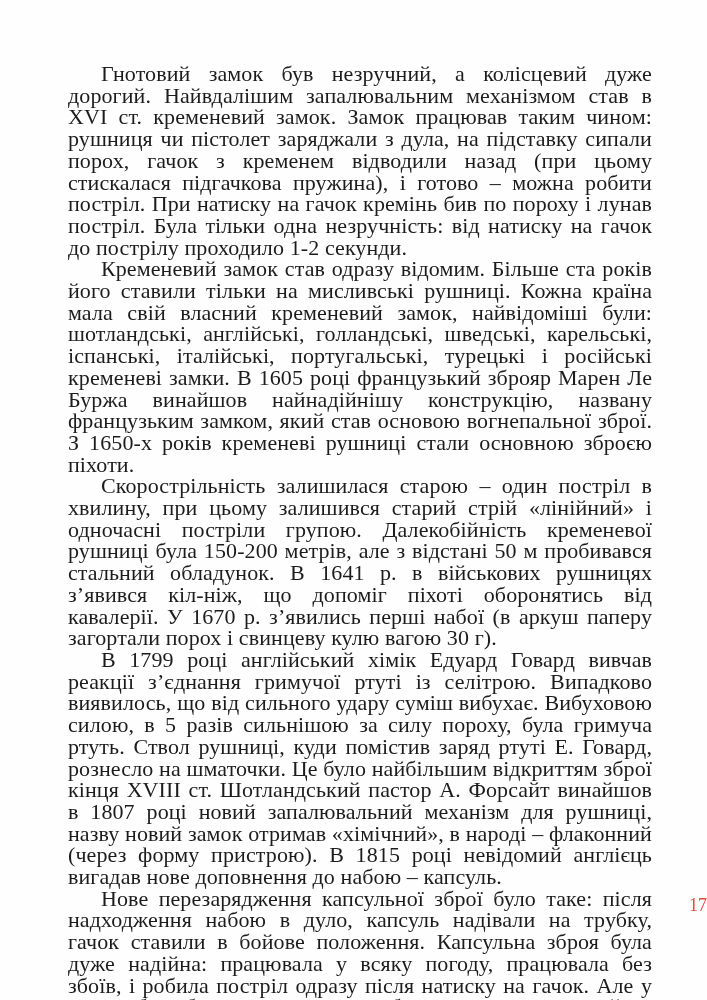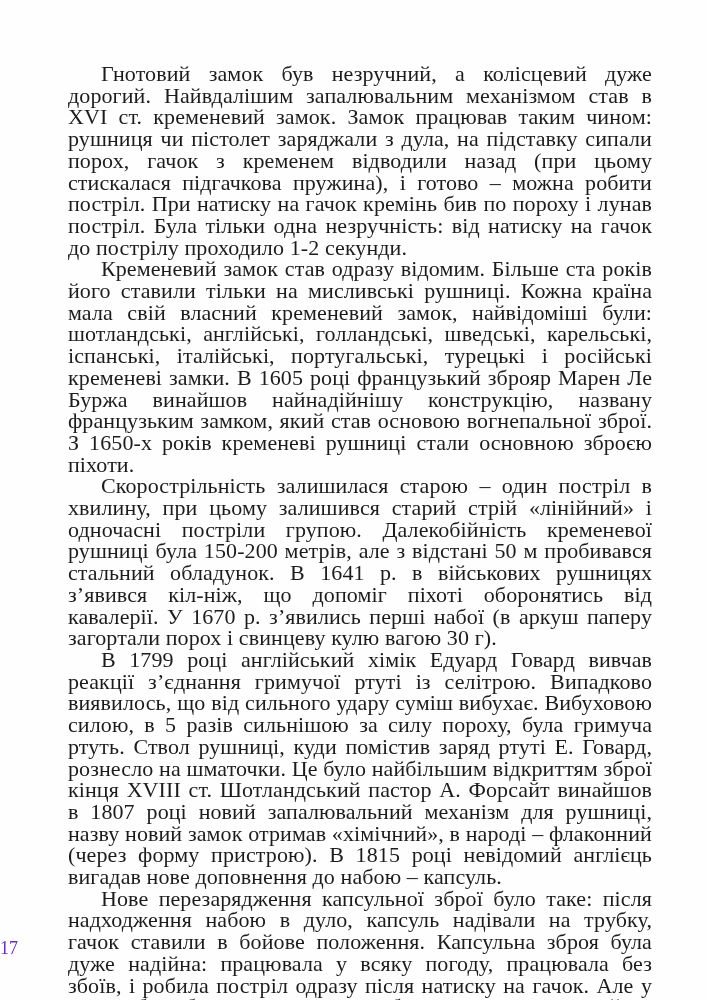--- a/index.html
+++ b/index.html
@@ -27,25 +27,25 @@
     letter-spacing: 0.1px;
   }
   .para {
     margin: 0;
     padding: 0;
     text-indent: 33px;
   }
   .page-number {
     position: absolute;
     left: 0;
-    top: 938px;
+    top: 895px;
     width: 100%;
-    text-align: left;
+    text-align: right;
     font-size: 18px;
-    color: #6d28d9;
+    color: #ef4444;
   }
 </style>
 </head>
 <body>
 
 <div class="page">
   <div class="text-block">
     <p class="para">Гнотовий замок був незручний, а колісцевий дуже дорогий. Найвдалішим запалювальним механізмом став в XVI ст. кременевий замок. Замок працював таким чином: рушниця чи пістолет заряджали з дула, на підставку сипали порох, гачок з кременем відводили назад (при цьому стискалася підгачкова пружина), і готово – можна робити постріл. При натиску на гачок кремінь бив по пороху і лунав постріл. Була тільки одна незручність: від натиску на гачок до пострілу проходило 1-2 секунди.</p>
     <p class="para">Кременевий замок став одразу відомим. Більше ста років його ставили тільки на мисливські рушниці. Кожна країна мала свій власний кременевий замок, найвідоміші були: шотландські, англійські, голландські, шведські, карельські, іспанські, італійські, португальські, турецькі і російські кременеві замки. В 1605 році французький зброяр Марен Ле Буржа винайшов найнадійнішу конструкцію, названу французьким замком, який став основою вогнепальної зброї. З 1650-х років кременеві рушниці стали основною зброєю піхоти.</p>
     <p class="para">Скорострільність залишилася старою – один постріл в хвилину, при цьому залишився старий стрій «лінійний» і одночасні постріли групою. Далекобійність кременевої рушниці була 150-200 метрів, але з відстані 50 м пробивався стальний обладунок. В 1641 р. в військових рушницях з’явився кіл-ніж, що допоміг піхоті оборонятись від кавалерії. У 1670 р. з’явились перші набої (в аркуш паперу загортали порох і свинцеву кулю вагою 30 г).</p>

